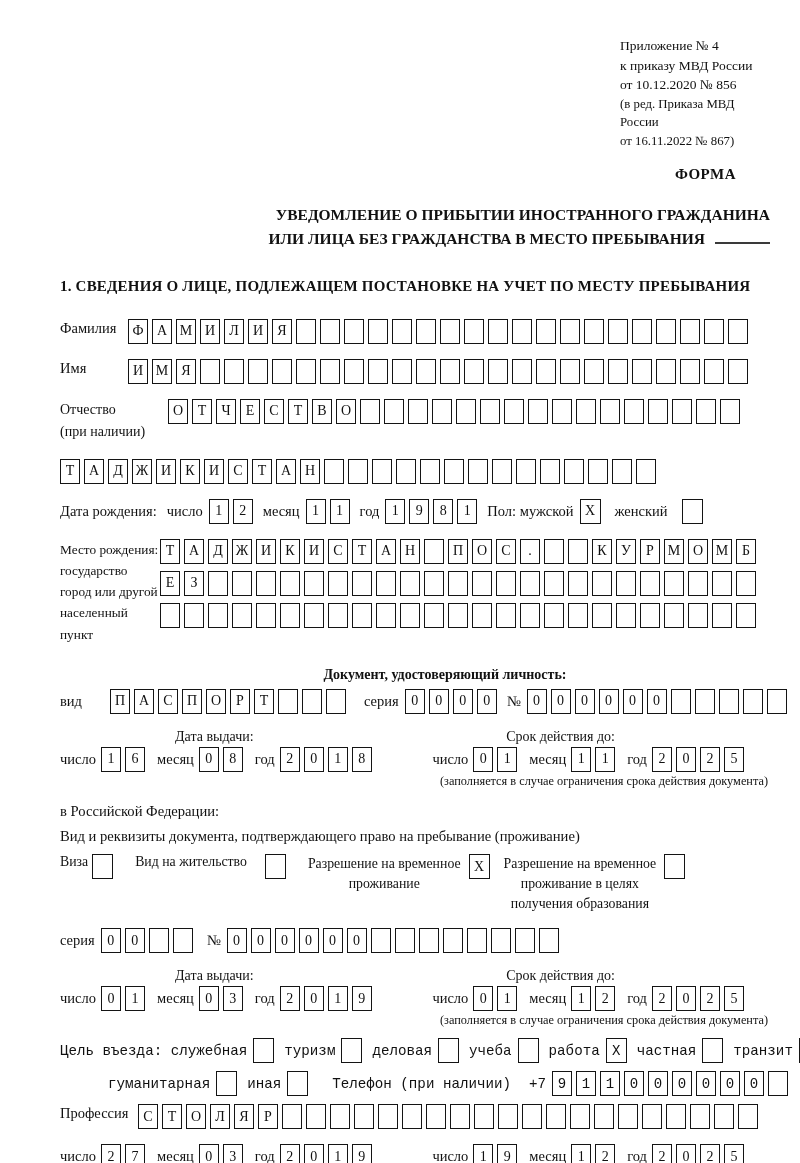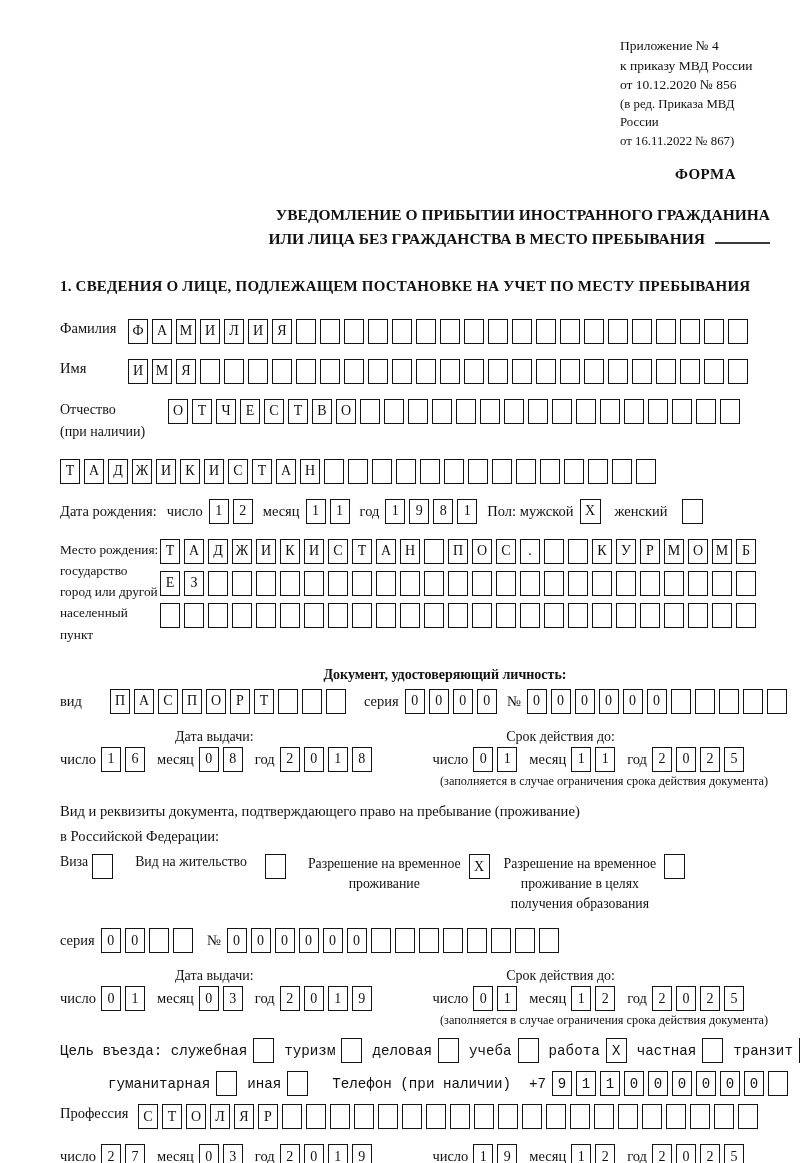--- a/index.html
+++ b/index.html
@@ -402,22 +402,22 @@
           <span class="cell">2</span>
           <span class="cell">0</span>
           <span class="cell">2</span>
           <span class="cell">5</span>
         </span>
     </span>
   </div>
   <div class="note">(заполняется в случае ограничения срока действия документа)</div>
 
   <div class="para">
+    <div>в Российской Федерации:</div>
     <div>Вид и реквизиты документа, подтверждающего право на пребывание (проживание)</div>
-    <div>в Российской Федерации:</div>
   </div>
 
   <div class="permits">
     <span class="pgroup">
       <span>Виза</span>
       <span class="checkbox" style="margin-left:4px;"></span>
     </span>
     <span class="pgroup" style="margin-left:22px;">
       <span>Вид на жительство</span>
       <span class="checkbox" style="margin-left:18px;"></span>

